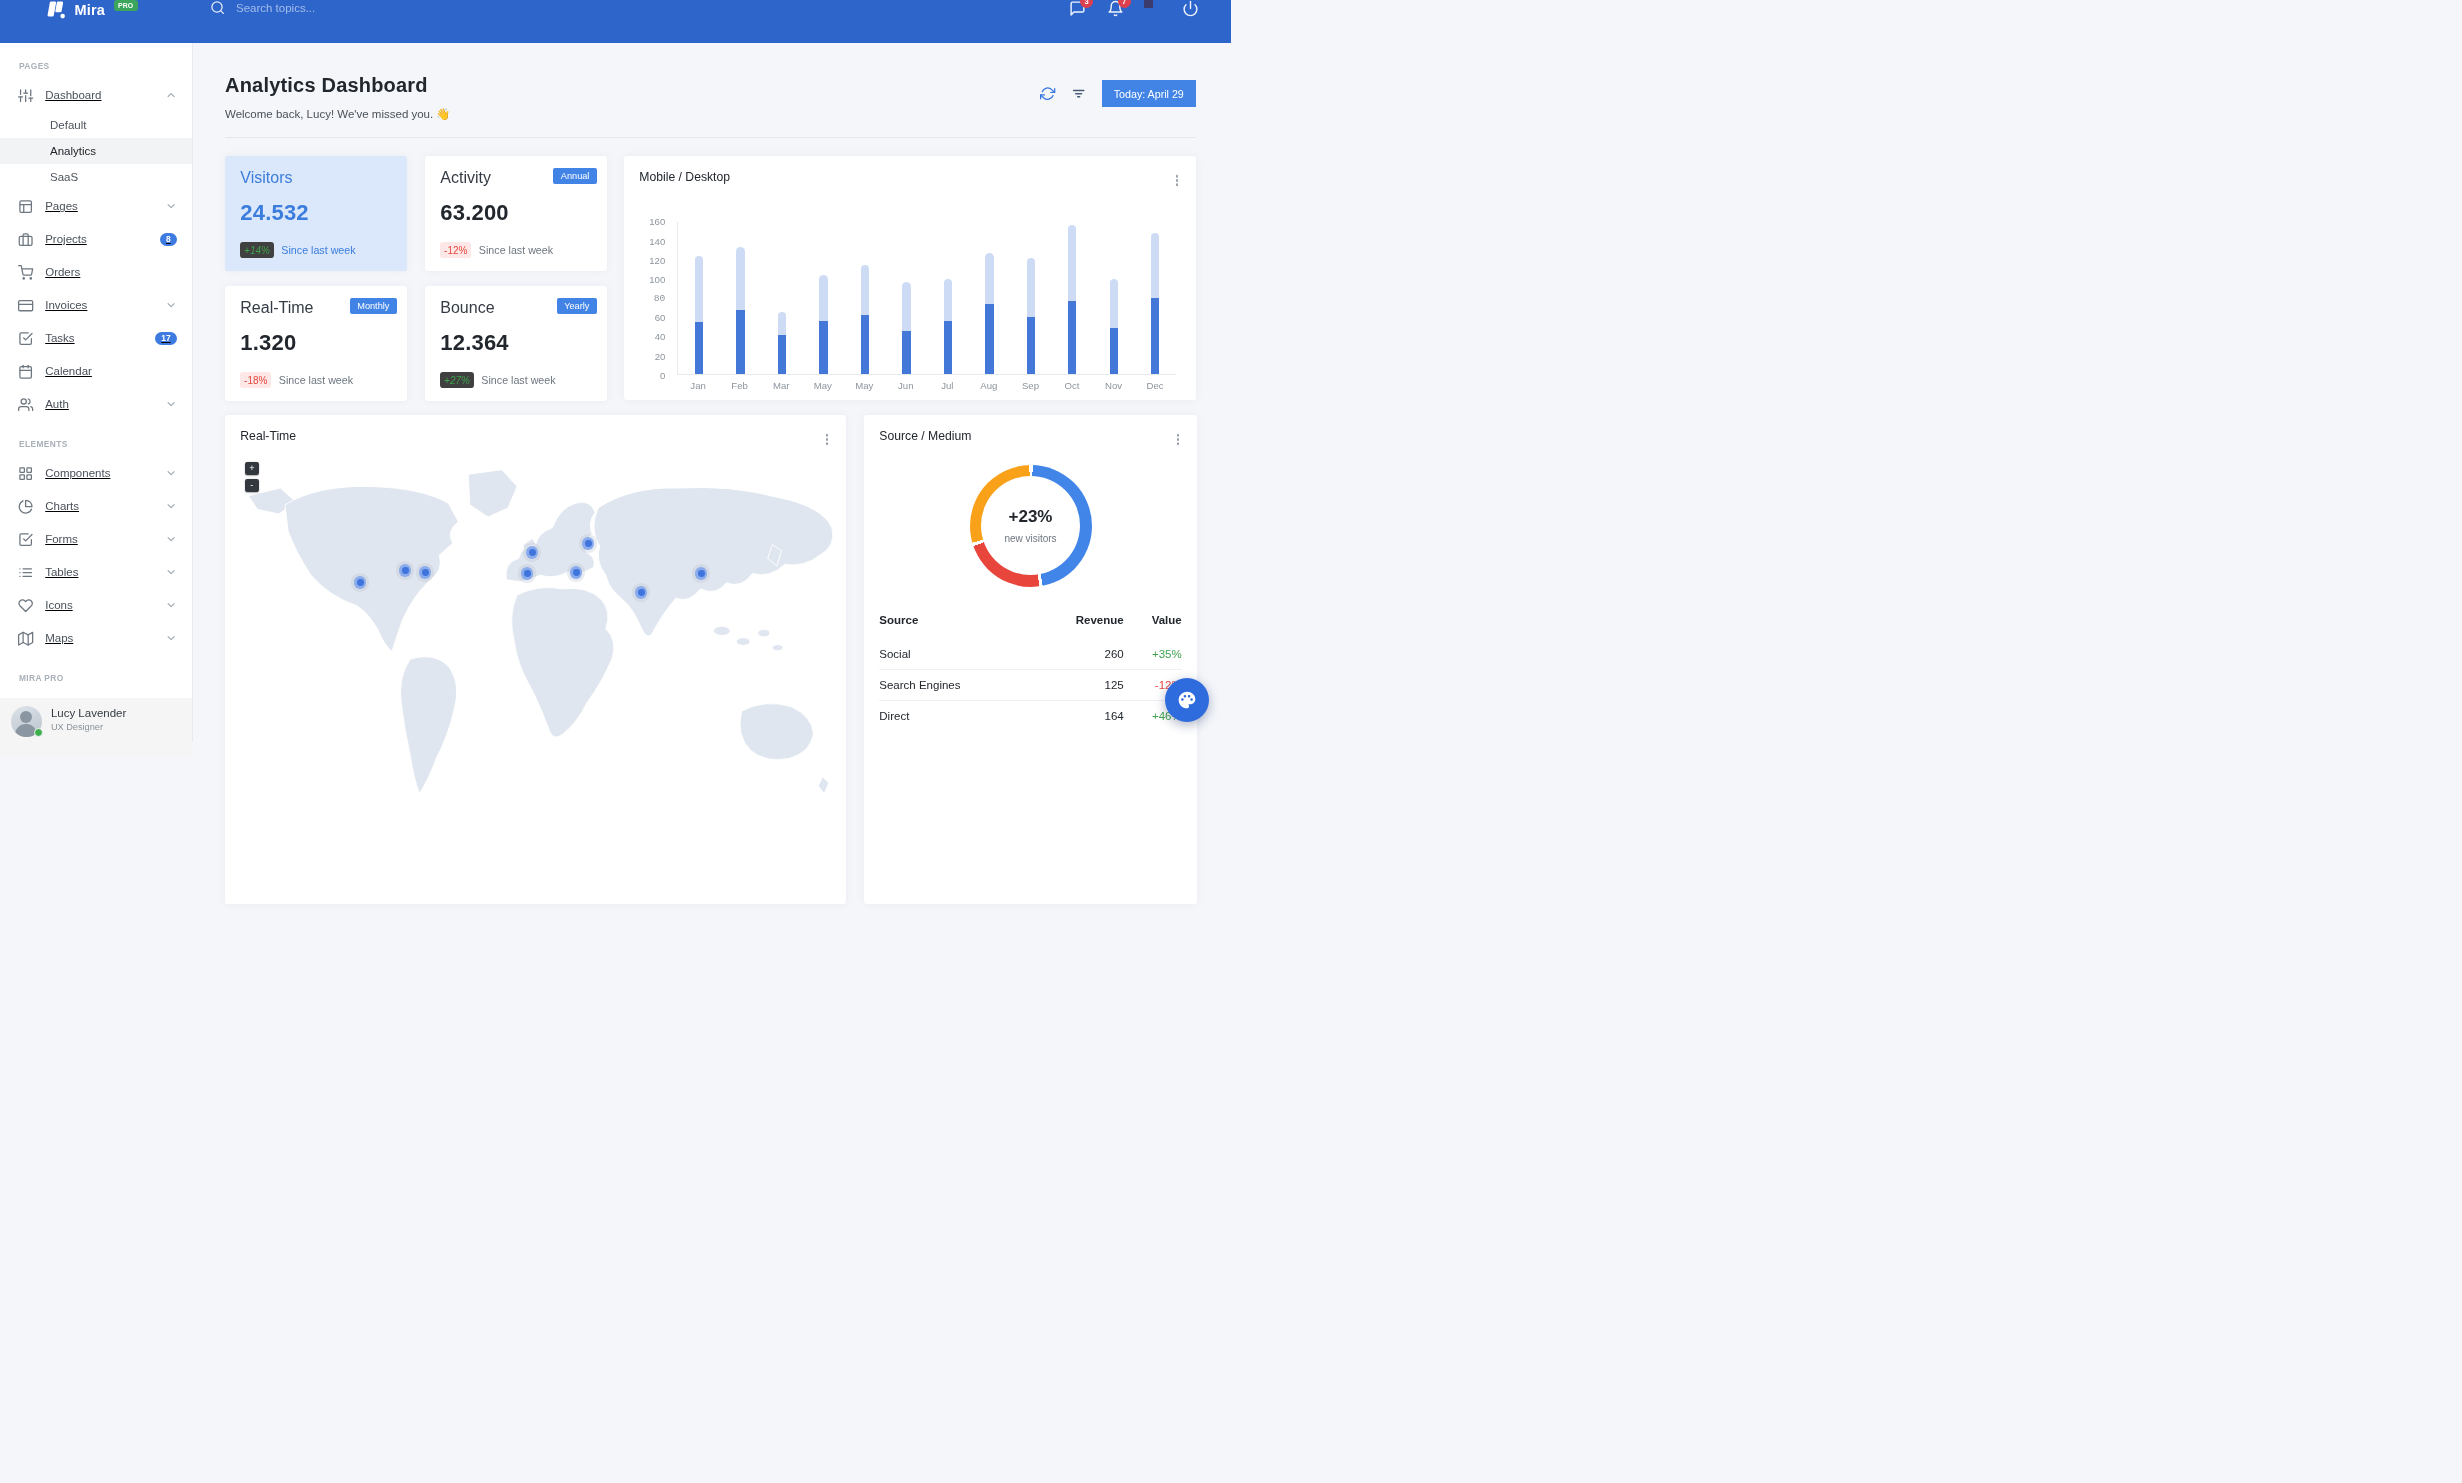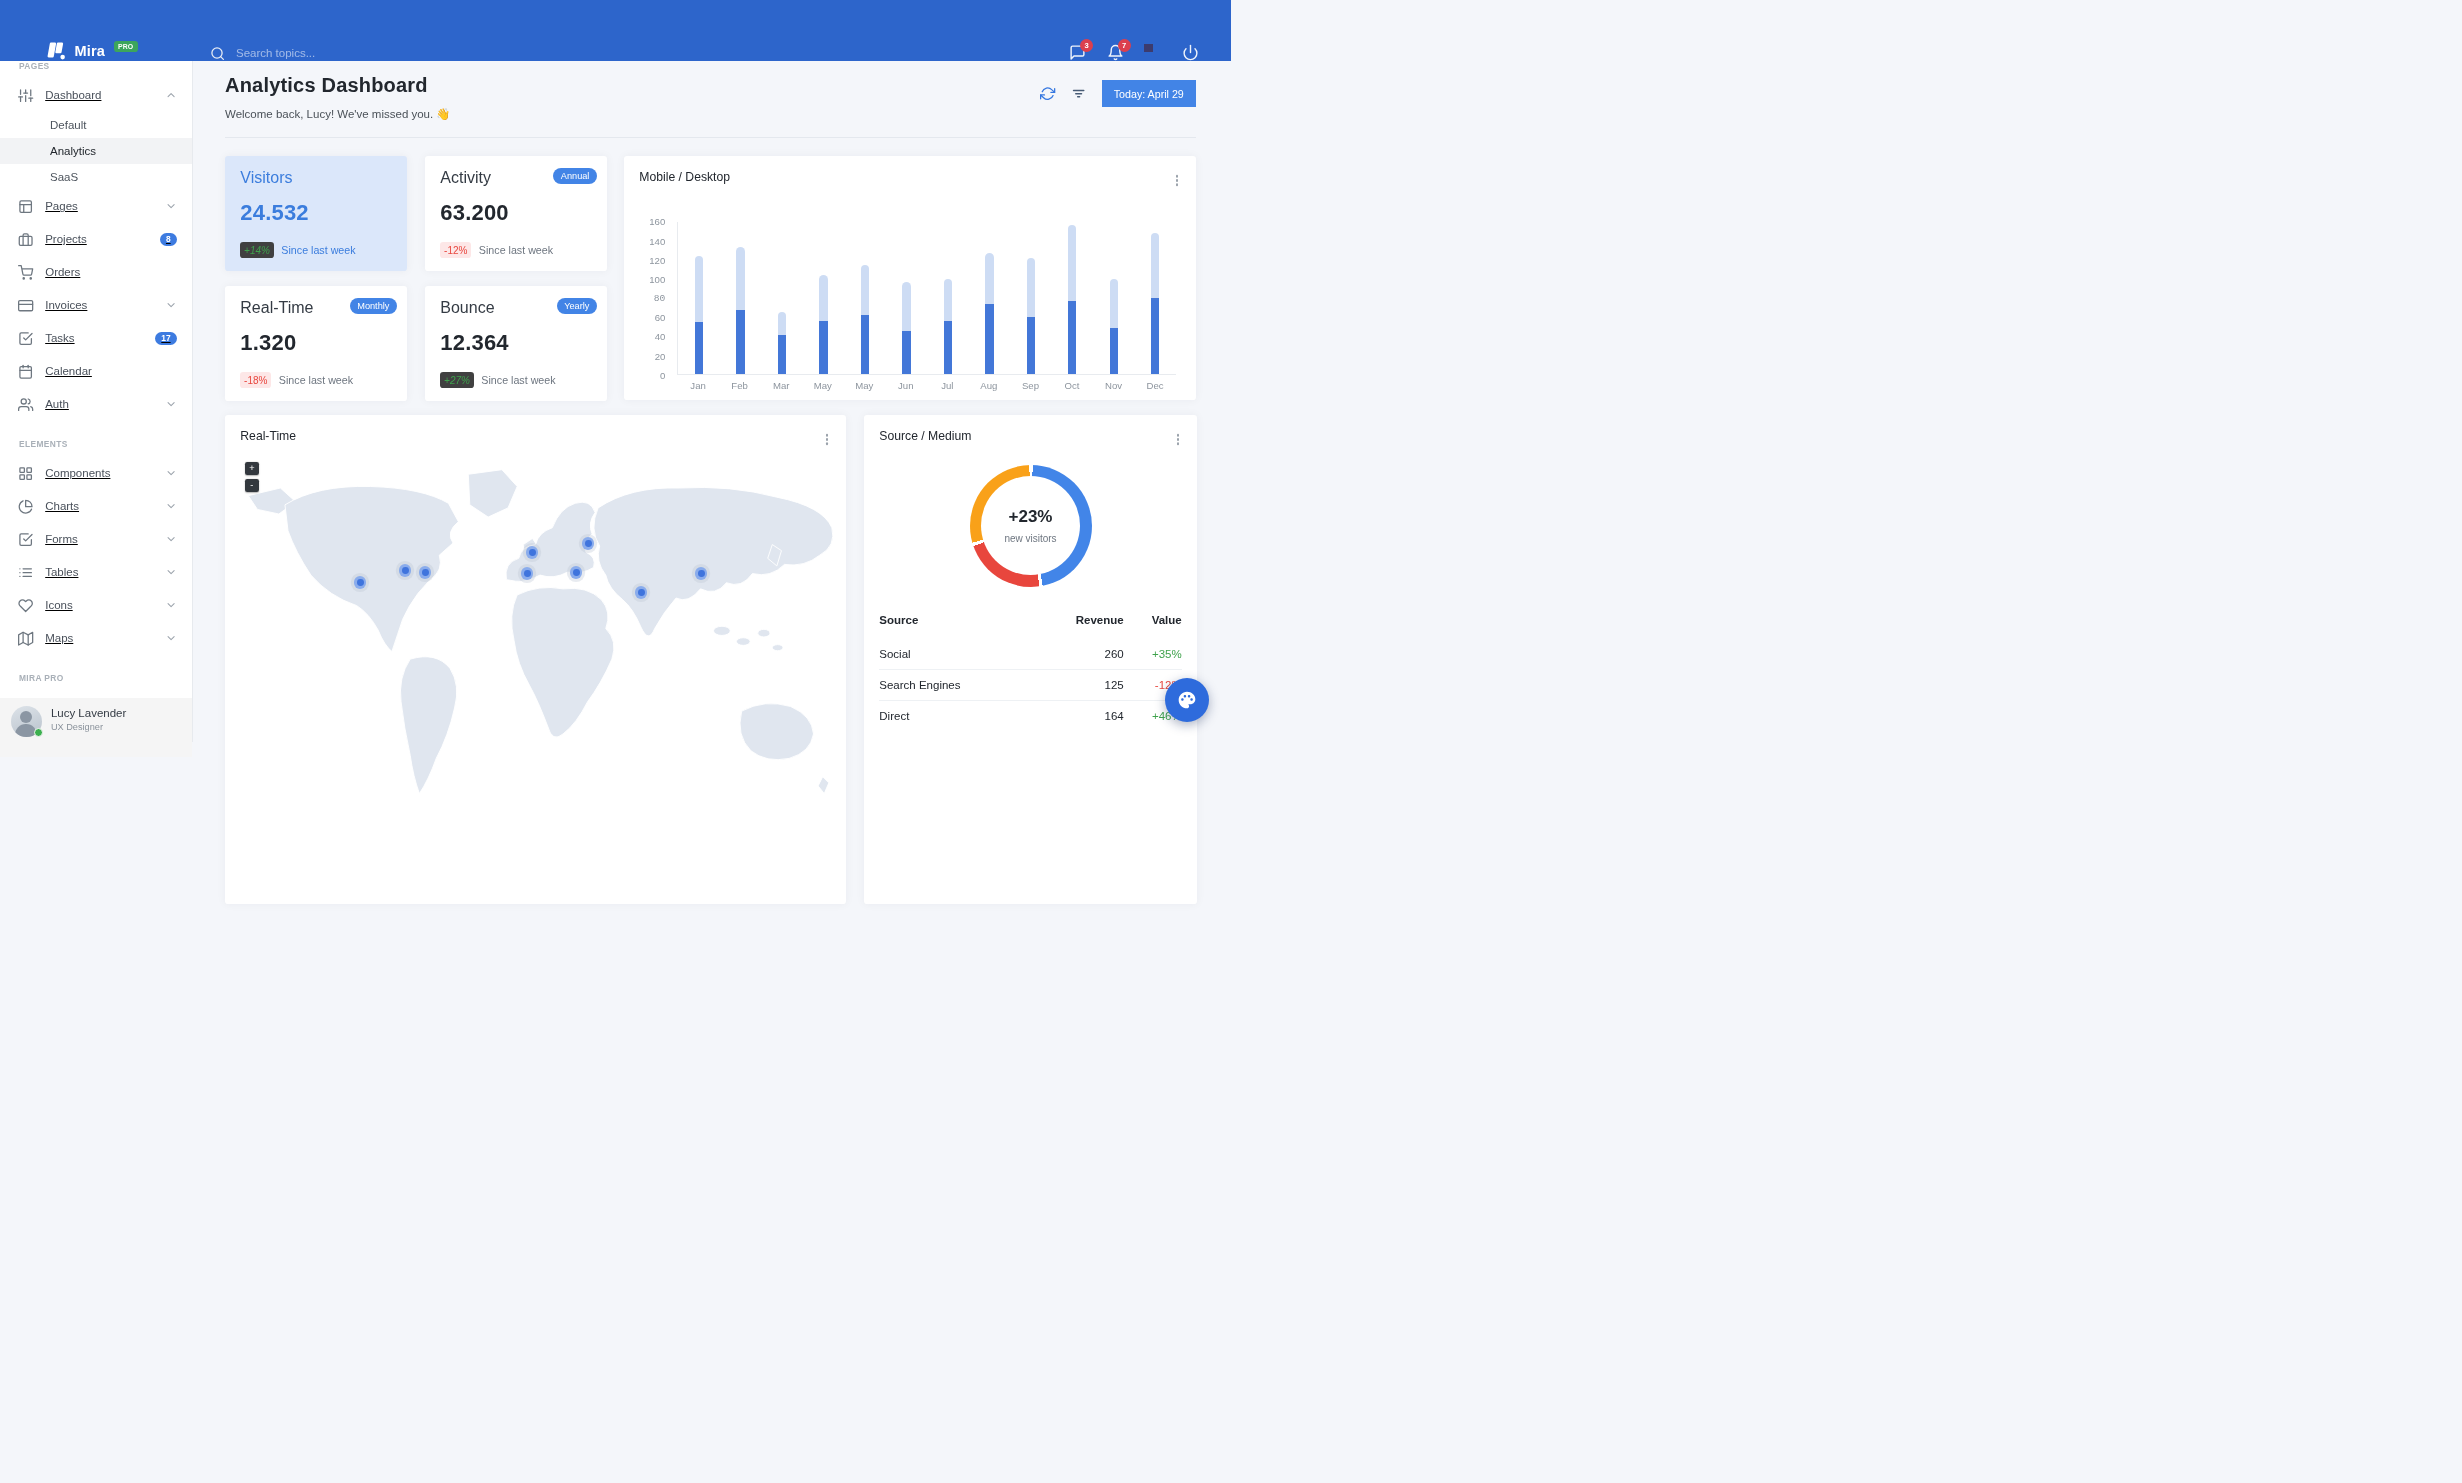--- a/index.html
+++ b/index.html
@@ -1,19 +1,19 @@
 <!DOCTYPE html>
 <html style="font-size:12.2px"><head>
 <meta charset="utf-8">
 <style>
   * { margin:0; padding:0; box-sizing:border-box; }
   html,body { width:1231px; height:742px; overflow:hidden; font-family:"Liberation Sans", sans-serif; background:#f4f6fa; }
 
   
-  .navbar { position:absolute; top:0; left:0; width:1231px; height:61px; background:#2d65cb; display:flex; align-items:flex-end; z-index:30; }
+  .navbar { position:absolute; top:0; left:0; width:1231px; height:43px; background:#2d65cb; display:flex; align-items:flex-start; z-index:30; }
   .brand { width:193px; display:flex; align-items:center; padding-left:47px; }
   .brand-name { color:#fff; font-size:14.5px; font-weight:600; margin-left:6.9px; letter-spacing:0.2px; }
   .pro-badge { background:#3ca55c; color:#fff; font-size:6.9px; font-weight:700; padding:2.3px 4.6px; border-radius:3.1px; margin-left:8.4px; margin-top:-9.2px; }
   .nav-search { display:flex; align-items:center; margin-left:17px; }
   .nav-search svg { width:15.3px; height:15.3px; stroke:#e8edf6; }
   .nav-search input { background:transparent; border:none; outline:none; color:#fff; font-size:11.5px; margin-left:10.7px; width:245px; font-family:"Liberation Sans",sans-serif; }
   .nav-search input::placeholder { color:rgba(255,255,255,.55); }
   .nav-right { margin-left:auto; display:flex; align-items:center; gap:20.6px; padding-right:32px; }
   .nav-iconbtn { position:relative; width:17px; height:17px; cursor:pointer; }
   .nav-iconbtn svg { width:17px; height:17px; stroke:rgba(255,255,255,.92); }
@@ -59,21 +59,21 @@
   .card { position:absolute; background:#fff; border-radius:3.1px; box-shadow:0 0 9.2px rgba(30,40,60,.05); }
 
   
   .stat-card { width:182px; height:115px; padding:13px 15.3px; }
   .stat-title { font-size:16px; font-weight:500; color:#343b44; }
   .stat-value { font-size:22px; font-weight:600; color:#22272e; margin-top:13px; letter-spacing:0.2px; }
   .stat-foot { margin-top:16px; display:flex; align-items:center; gap:7.6px; font-size:10.7px; color:#6e7680; }
   .delta { font-size:10px; font-weight:500; padding:2.3px 3.8px; border-radius:3.1px; }
   .delta.up { color:#3fa24c; background:#404040;font-style:italic; }
   .delta.down { color:#e8473f; background:#fde7e7; }
-  .pill { position:absolute; right:10px; top:11.5px; background:#4284e6; color:#fff; font-size:9.2px; padding:3.1px 7.6px; border-radius:8px; }
+  .pill { position:absolute; right:10px; top:11.5px; background:#4284e6; color:#fff; font-size:9.2px; padding:3.1px 7.6px; border-radius:2px; }
   .stat-card.primary { background:#dbe7fa; }
   .stat-card.primary .stat-title, .stat-card.primary .stat-value, .stat-card.primary .stat-foot { color:#3b7ddd; }
 
   
   .card-title { font-size:12.2px; font-weight:500; color:#22272e; padding:13.8px 15.3px 0; }
   .dots-menu { position:absolute; right:12.2px; top:17px; width:13.8px; height:13.8px; display:flex; align-items:center; justify-content:center; cursor:pointer; }
   .dots-menu i { width:2.7px; height:2.7px; border-radius:50%; background:#9aa2ab; box-shadow:0 -4.2px 0 #9aa2ab, 0 4.2px 0 #9aa2ab; }
 
   
   #card-chart { left:399px; top:0; width:572px; height:244px; }

